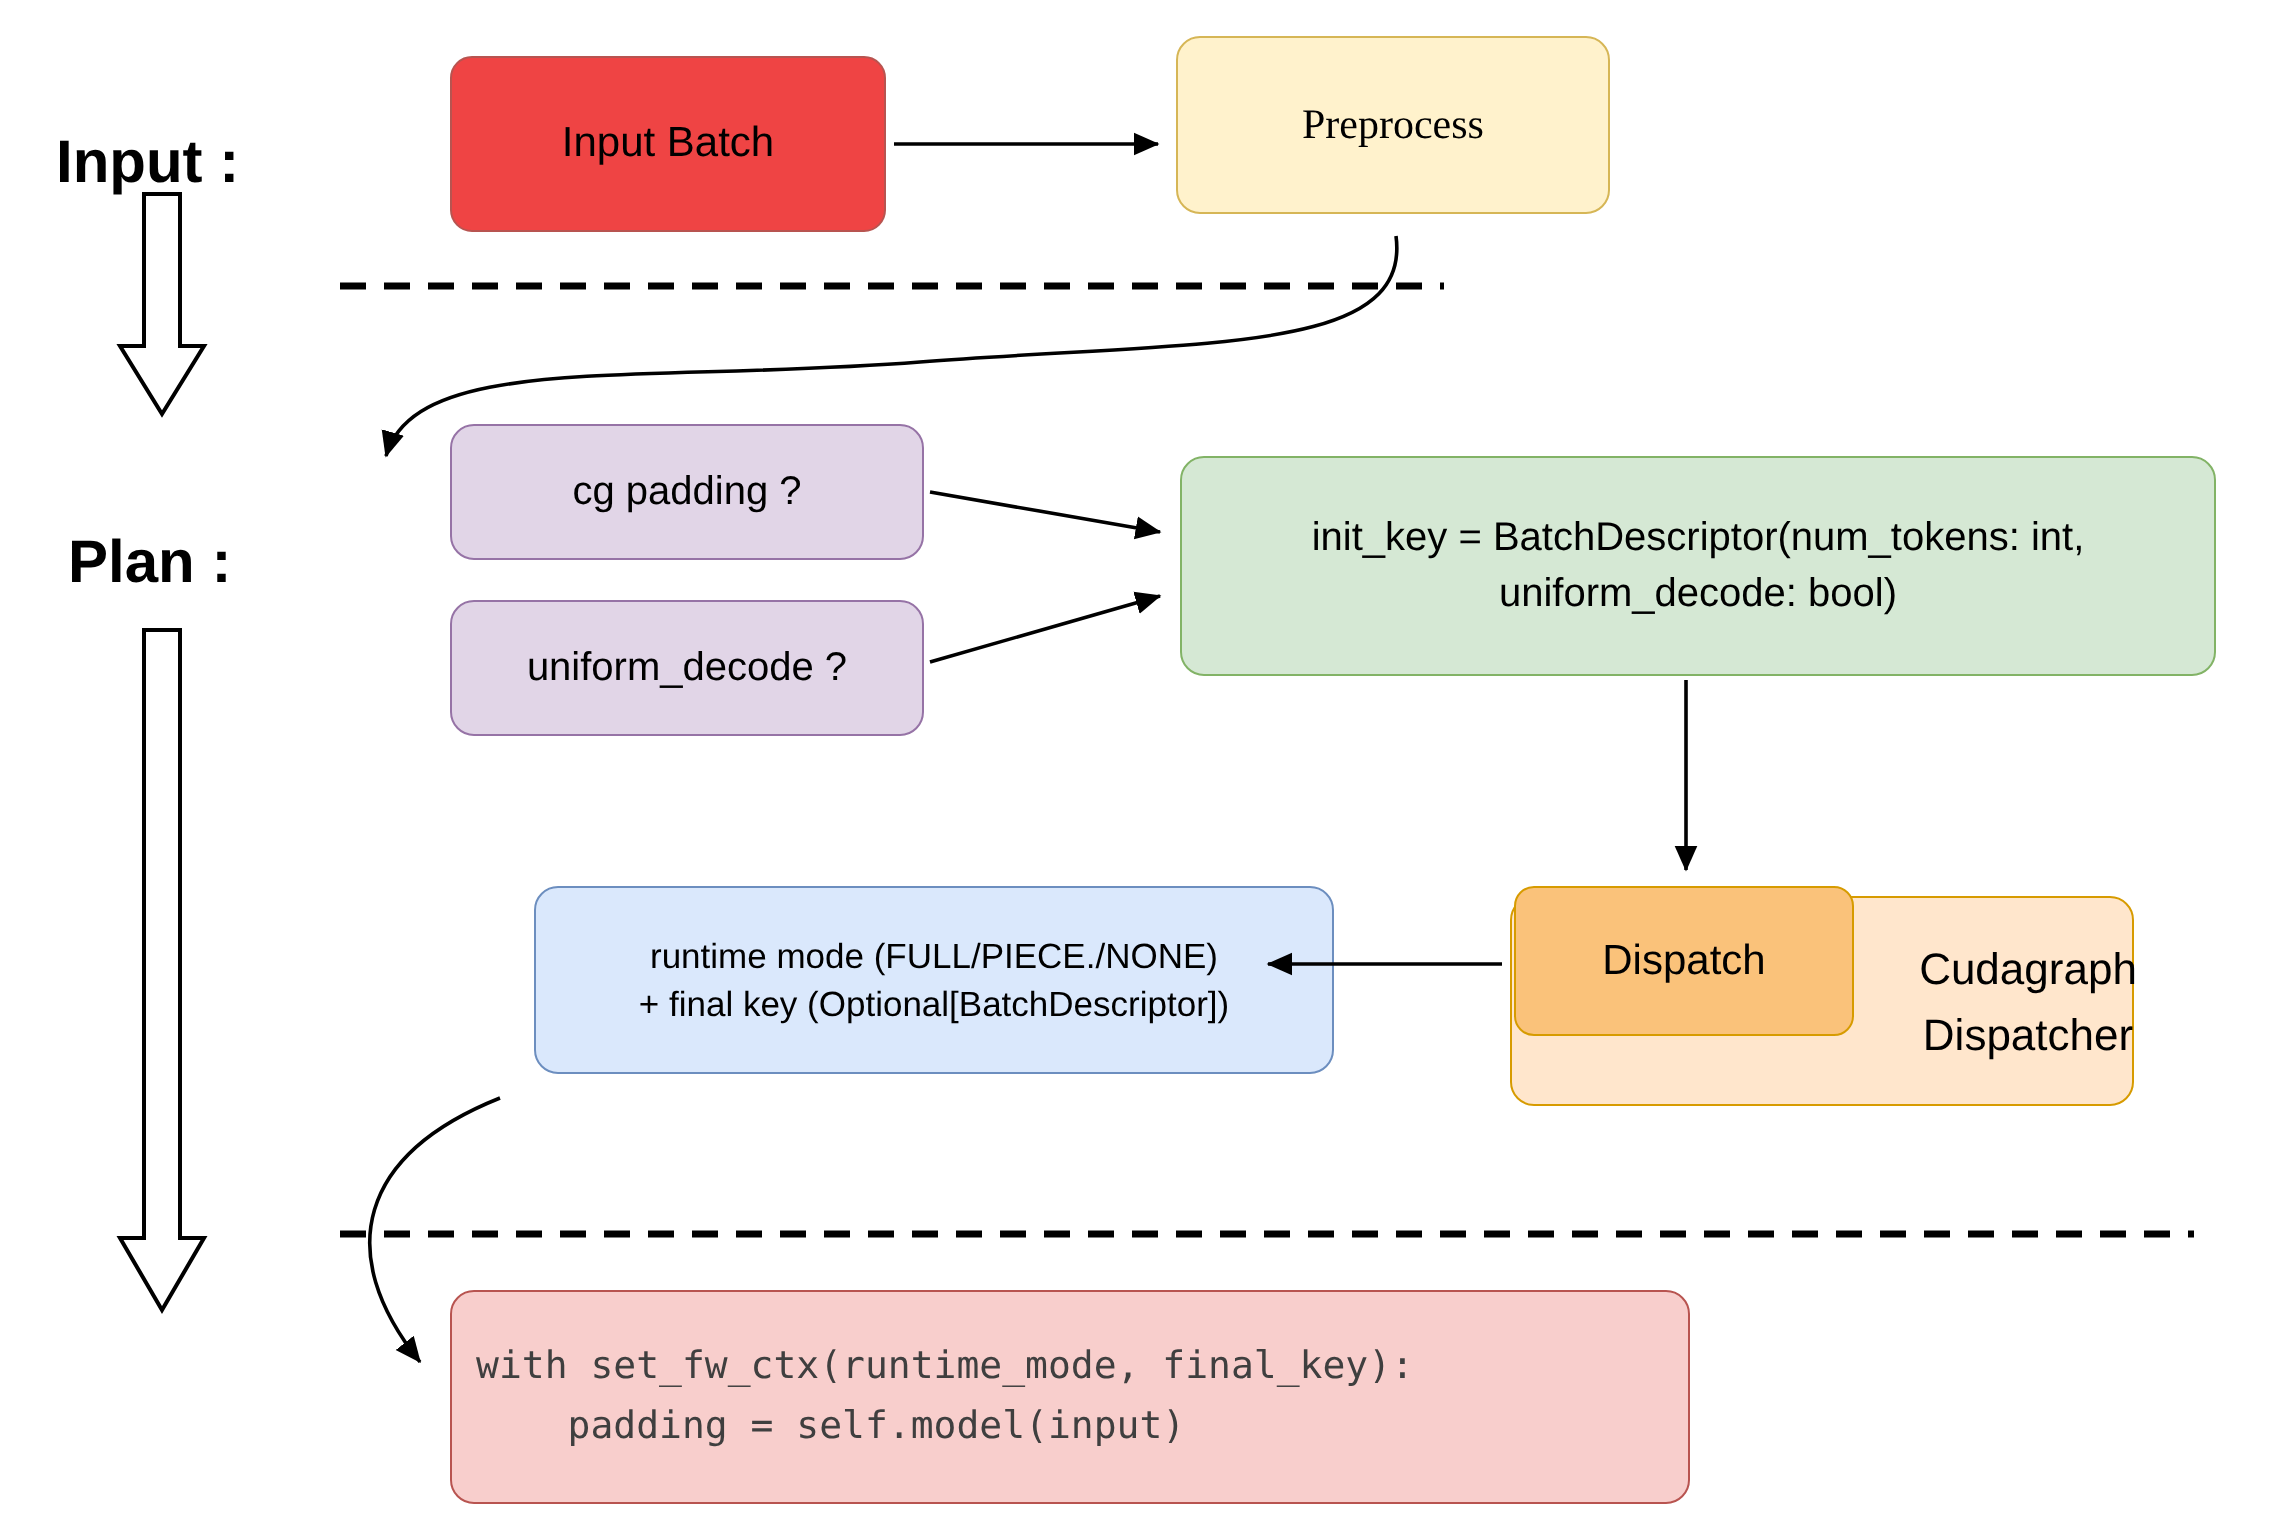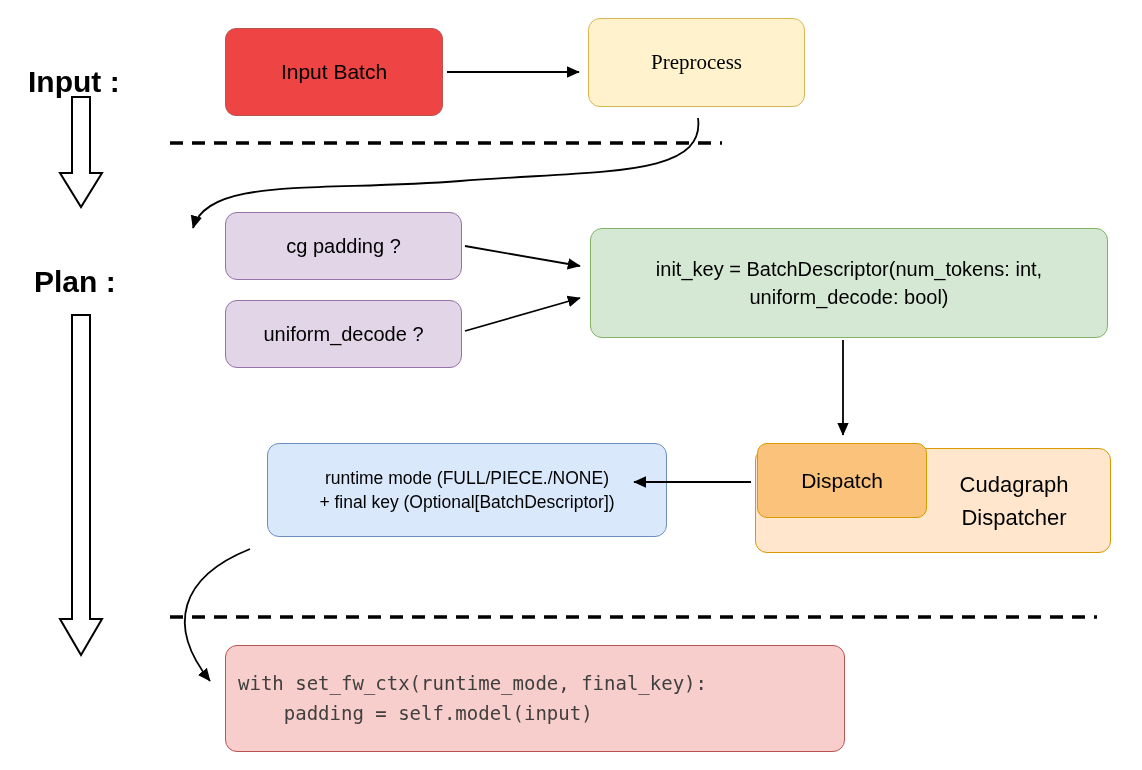--- a/index.html
+++ b/index.html
@@ -77,21 +77,21 @@
 
   <div class="node node-preprocess" style="left:588px; top:18px; width:217px; height:89px;font-family:Liberation Serif, serif;">Preprocess</div>
 
   <div class="node node-purple" style="left:225px; top:212px; width:237px; height:68px;">cg padding ?</div>
 
   <div class="node node-purple" style="left:225px; top:300px; width:237px; height:68px;text-align:right;">uniform_decode ?</div>
 
   <div class="node node-green" style="left:590px; top:228px; width:518px; height:110px;">init_key = BatchDescriptor(num_tokens: int,
 uniform_decode: bool)</div>
 
-  <div class="node node-orange-outer" style="left:755px; top:448px; width:356px; height:105px;">
+  <div class="node node-orange-outer" style="left:755px; top:448px; width:312px; height:105px;">
     <span class="outer-label">Cudagraph
 Dispatcher</span>
   </div>
 
   <div class="node node-orange-inner" style="left:757px; top:443px; width:170px; height:75px;">Dispatch</div>
 
   <div class="node node-blue" style="left:225px; top:443px; width:400px; height:94px;margin-left:42px;">runtime mode (FULL/PIECE./NONE)
 + final key (Optional[BatchDescriptor])</div>
 
   <div class="node node-code" style="left:225px; top:645px; width:620px; height:107px;">with set_fw_ctx(runtime_mode, final_key):

